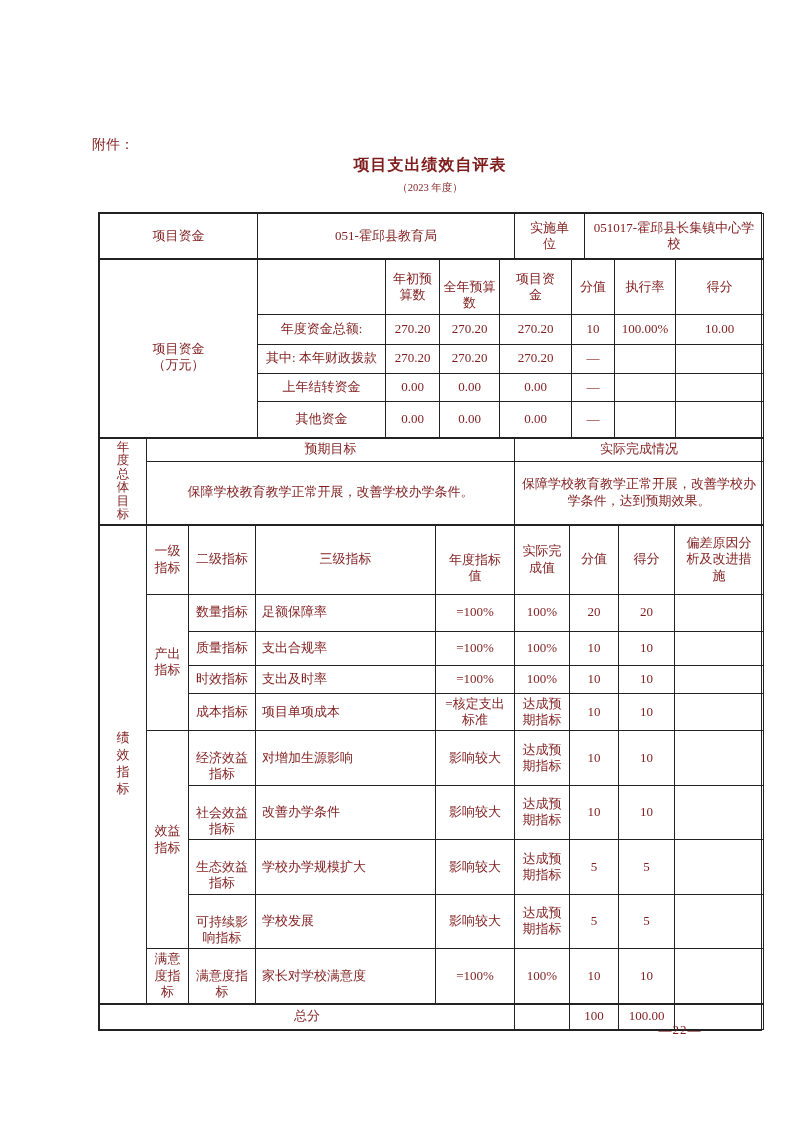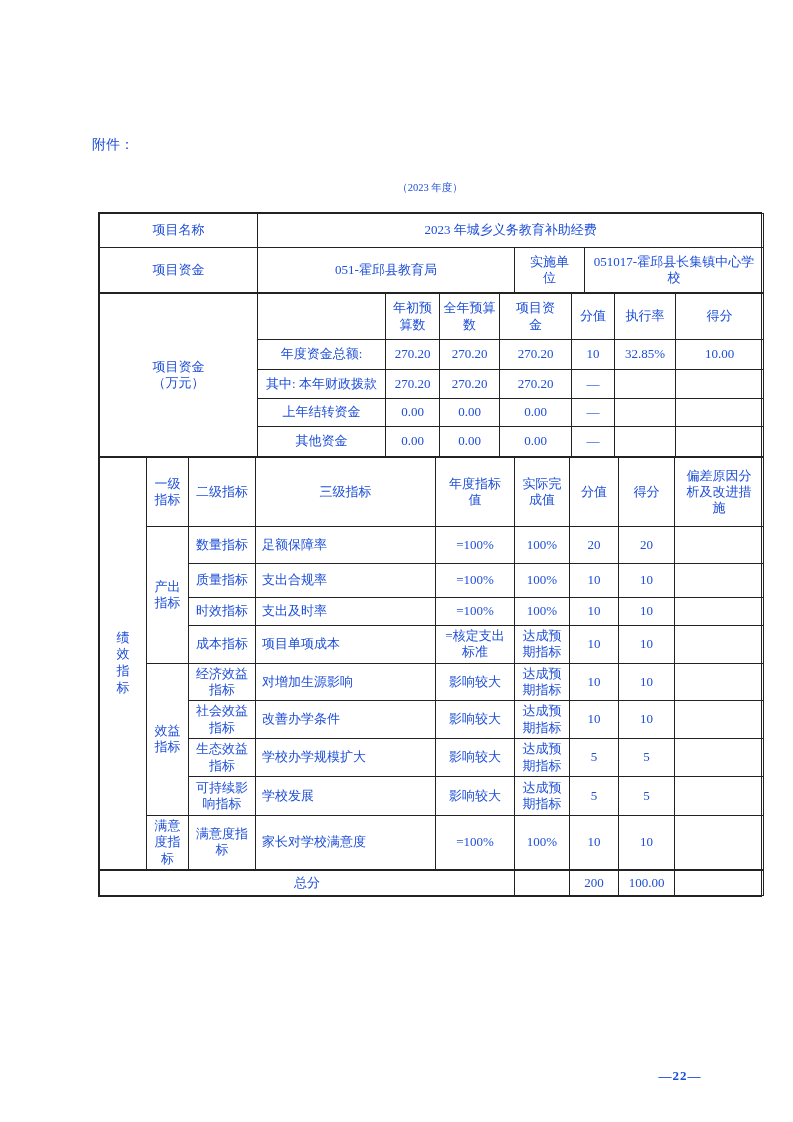--- a/index.html
+++ b/index.html
@@ -3,21 +3,21 @@
 <meta charset="utf-8">
 <style>
   * { margin: 0; padding: 0; box-sizing: border-box; }
   html, body { background: #9a9a9a; }
   .page {
     position: relative;
     width: 793px; height: 1122px;
     margin: 0 auto;
     background: #ffffff;
     font-family: "Liberation Serif", "DejaVu Serif", serif;
-    color: #1d4ed8;
+    color: #7f1d1d;
     overflow: hidden;
   }
   .attachment {
     position: absolute; left: 92px; top: 136px;
     font-size: 14px;
   }
   .doc-title {
     position: absolute; left: 98px; top: 155px; width: 664px;
     text-align: center; font-size: 16px; font-weight: bold;
     letter-spacing: 1px;
@@ -45,49 +45,46 @@
   .nowrap { white-space: nowrap; }
   
   .vtext {
     display: block; width: 1em; margin: 0 auto;
     word-break: break-all; line-height: 1.3;
   }
   .vtext-tight { font-size: 12.5px; line-height: 1.08; }
   
   .mw2 { display: inline-block; max-width: 27px; word-break: break-all; }
   .mw3 { display: inline-block; max-width: 40px; word-break: break-all; font-family: Liberation Serif, serif; }
-  .mw4 { display: inline-block; max-width: 53px; word-break: break-all; }
+  .mw4 { display: inline-block; max-width: 53px; word-break: break-all; margin-top: 17px; }
   .mw5 { display: inline-block; max-width: 66px; word-break: break-all; }
   .page-number {
-    position: absolute; left: 640px; top: 1068px; width: 80px;
-    text-align: center; font-size: 13px; letter-spacing: 1px; font-weight: bold;
+    position: absolute; left: 640px; top: 1022px; width: 80px;
+    text-align: center; font-size: 13px; letter-spacing: 1px;
   }
 </style>
 </head>
 <body>
 
 <div class="page">
 
   <div class="attachment">附件：</div>
+  <div class="doc-title">项目支出绩效自评表</div>
   <div class="doc-subtitle">（2023 年度）</div>
 
   <div class="doc-table">
 
     <table>
       <colgroup>
           <col style="width:158px">
           <col style="width:257px">
           <col style="width:70px">
           <col style="width:179px">
         </colgroup>
       <tbody>
-          <tr style="height:34px">
-        <td>项目名称</td>
-        <td colspan="3">2023 年城乡义务教育补助经费</td>
-      </tr>
       <tr style="height:45px">
         <td>项目资金</td>
         <td>051-霍邱县教育局</td>
         <td><span class="mw3">实施单位</span></td>
         <td>051017-霍邱县长集镇中心学校</td>
       </tr>
     </tbody>
       </table>
 
     <table>
@@ -111,53 +108,73 @@
         <td>分值</td>
         <td>执行率</td>
         <td>得分</td>
       </tr>
       <tr style="height:30px">
         <td>年度资金总额:</td>
         <td>270.20</td>
         <td>270.20</td>
         <td>270.20</td>
         <td>10</td>
-        <td>32.85%</td>
+        <td>100.00%</td>
         <td>10.00</td>
       </tr>
       <tr style="height:29px">
         <td class="nowrap" style="padding:2px 1px">其中: 本年财政拨款</td>
         <td>270.20</td>
         <td>270.20</td>
         <td>270.20</td>
         <td>—</td>
         <td></td>
         <td></td>
       </tr>
       <tr style="height:28px">
         <td>上年结转资金</td>
         <td>0.00</td>
         <td>0.00</td>
         <td>0.00</td>
         <td>—</td>
         <td></td>
         <td></td>
       </tr>
-      <tr style="height:30px">
+      <tr style="height:36px">
         <td>其他资金</td>
         <td>0.00</td>
         <td>0.00</td>
         <td>0.00</td>
         <td>—</td>
         <td></td>
         <td></td>
       </tr>
     </tbody>
       </table>
 
+    <table>
+      <colgroup>
+          <col style="width:47px">
+          <col style="width:368px">
+          <col style="width:249px">
+        </colgroup>
+      <tbody>
+          <tr style="height:22px">
+        <td rowspan="2">
+              <span class="vtext vtext-tight">年度总体目标</span>
+            </td>
+        <td>预期目标</td>
+        <td>实际完成情况</td>
+      </tr>
+      <tr style="height:60px">
+        <td>保障学校教育教学正常开展，改善学校办学条件。</td>
+        <td>保障学校教育教学正常开展，改善学校办学条件，达到预期效果。</td>
+      </tr>
+    </tbody>
+      </table>
 
     <table>
       <colgroup>
           <col style="width:47px">
           <col style="width:42px">
           <col style="width:67px">
           <col style="width:180px">
           <col style="width:79px">
           <col style="width:55px">
           <col style="width:49px">
@@ -270,21 +287,21 @@
           <col style="width:415px">
           <col style="width:55px">
           <col style="width:49px">
           <col style="width:56px">
           <col style="width:89px">
         </colgroup>
       <tbody>
           <tr style="height:25px">
         <td class="bold">总分</td>
         <td></td>
-        <td>200</td>
+        <td>100</td>
         <td>100.00</td>
         <td></td>
       </tr>
     </tbody>
       </table>
 
   </div>
 
   <div class="page-number">—22—</div>
 

